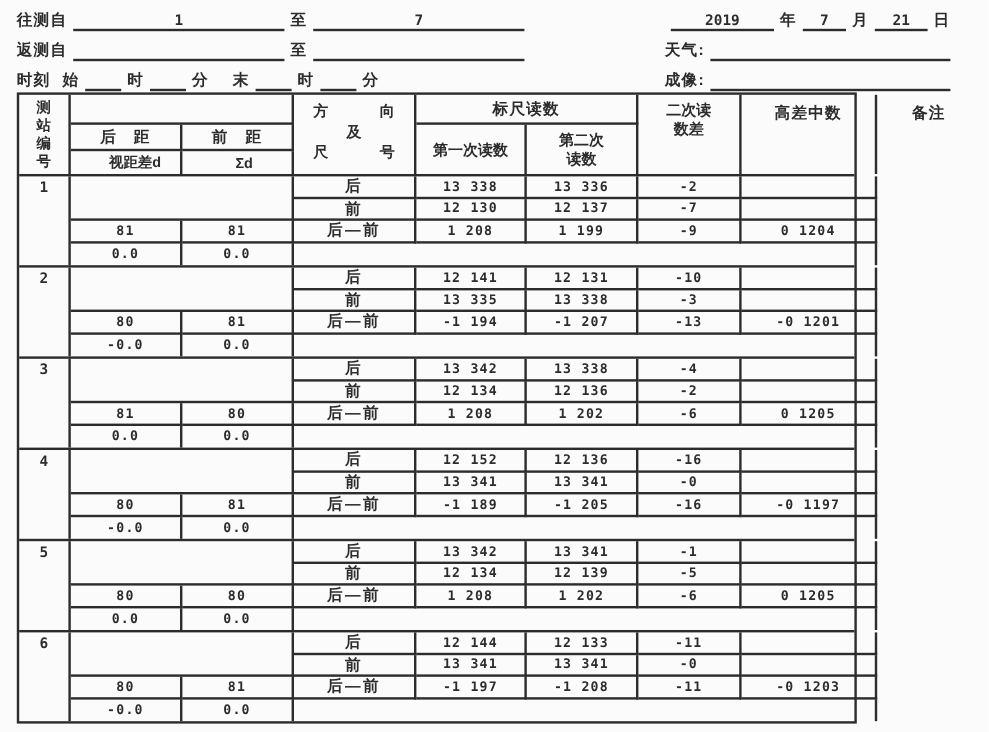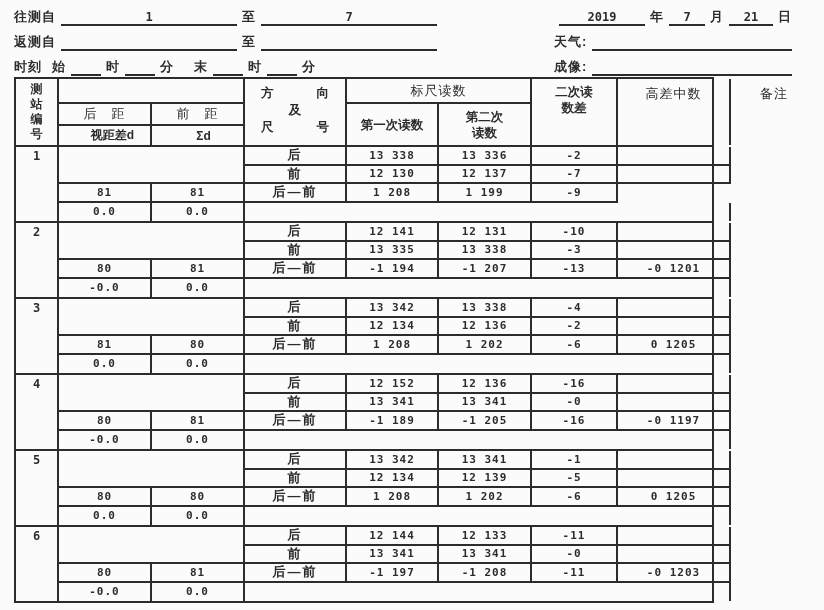--- a/index.html
+++ b/index.html
@@ -48,21 +48,21 @@
     grid-template-columns:43px 93px 93px 102px 92px 93px 86px 113px 86px;
   }
   .thead{grid-template-rows:25px 22px 19px;border-bottom:var(--line);font-size:12.5px;font-weight:700;}
   .cell{display:flex;align-items:center;justify-content:center;overflow:hidden;}
   .br{border-right:var(--line);}
   .bb{border-bottom:var(--line);}
   .num{
     font-family:"DejaVu Sans Mono",monospace;
     font-size:11px;font-weight:700;letter-spacing:1px;white-space:pre;
   }
-  .cjk{font-size:13px;font-weight:400;letter-spacing:1px;}
+  .cjk{font-size:13px;font-weight:700;letter-spacing:1px;}
   
   .h-station{grid-area:1/1/4/2;}
   .h-station .vtext{width:14px;line-height:15px;word-break:break-all;text-align:center;font-size:12px;}
   .h-blank{grid-area:1/2/2/4;}
   .h-back{grid-area:2/2/3/3;}
   .h-fore{grid-area:2/3/3/4;}
   .h-dd{grid-area:3/2/4/3;font-size:12px;padding-left:16px;}
   .h-sum{grid-area:3/3/4/4;font-size:12px;padding-left:12px;}
   .h-dir{grid-area:1/4/4/5;flex-direction:column;justify-content:flex-start;padding:6px 16px 4px;}
   .h-dir .dl{display:flex;justify-content:space-between;width:100%;line-height:17px;}
@@ -214,20 +214,21 @@
     <div class="cell br bb s-s2 num">12 137</div>
     <div class="cell br bb s-d2 num">-7</div>
     <div class="cell br bb s-m2"></div>
 
     <div class="cell br bb s-bd num">81</div>
     <div class="cell br bb s-fd num">81</div>
     <div class="cell br bb s-dir3 rowlbl">后—前</div>
     <div class="cell br bb s-f3 num">1 208</div>
     <div class="cell br bb s-s3 num">1 199</div>
     <div class="cell br bb s-d3 num">-9</div>
+    <div class="cell br bb s-m3 num">0 1204</div>
 
     <div class="cell br s-dd num">0.0</div>
     <div class="cell br s-sum num">0.0</div>
     <div class="cell br s-blankD"></div>
 
     <div class="cell s-rem"></div>
   </div>
 
   <div class="grid9 station">
     <div class="cell br s-num">2</div>

